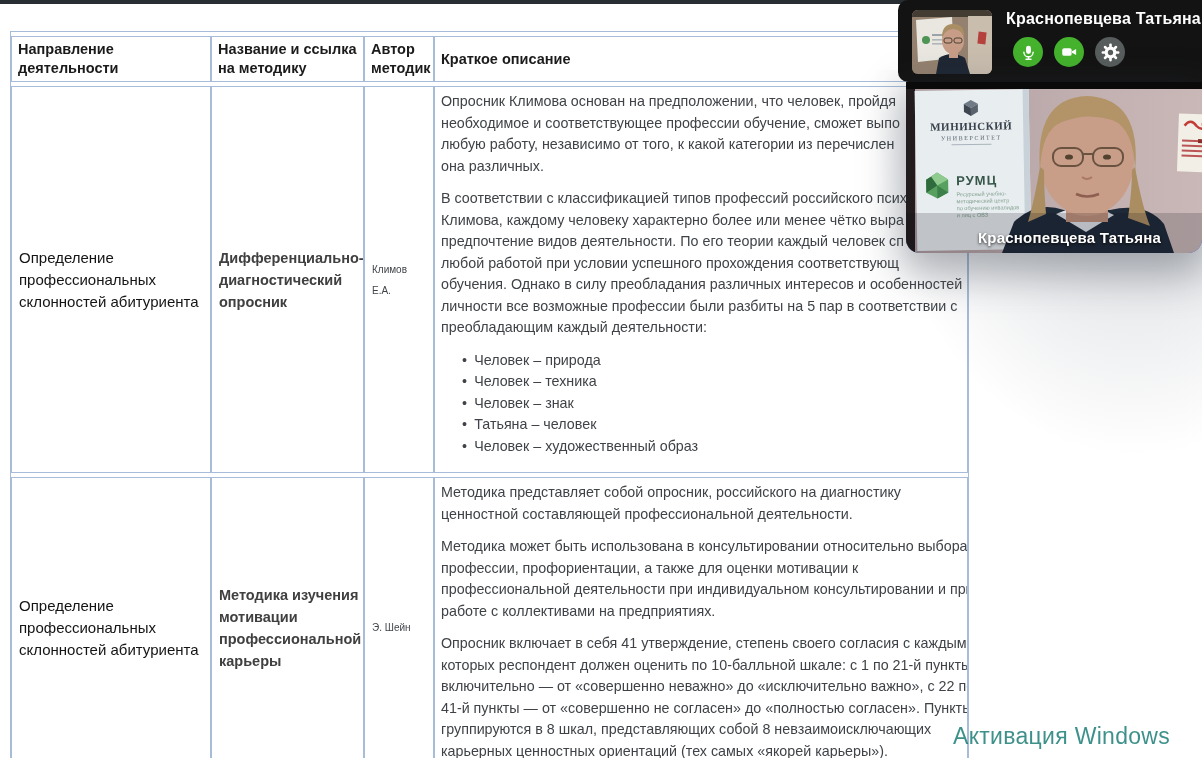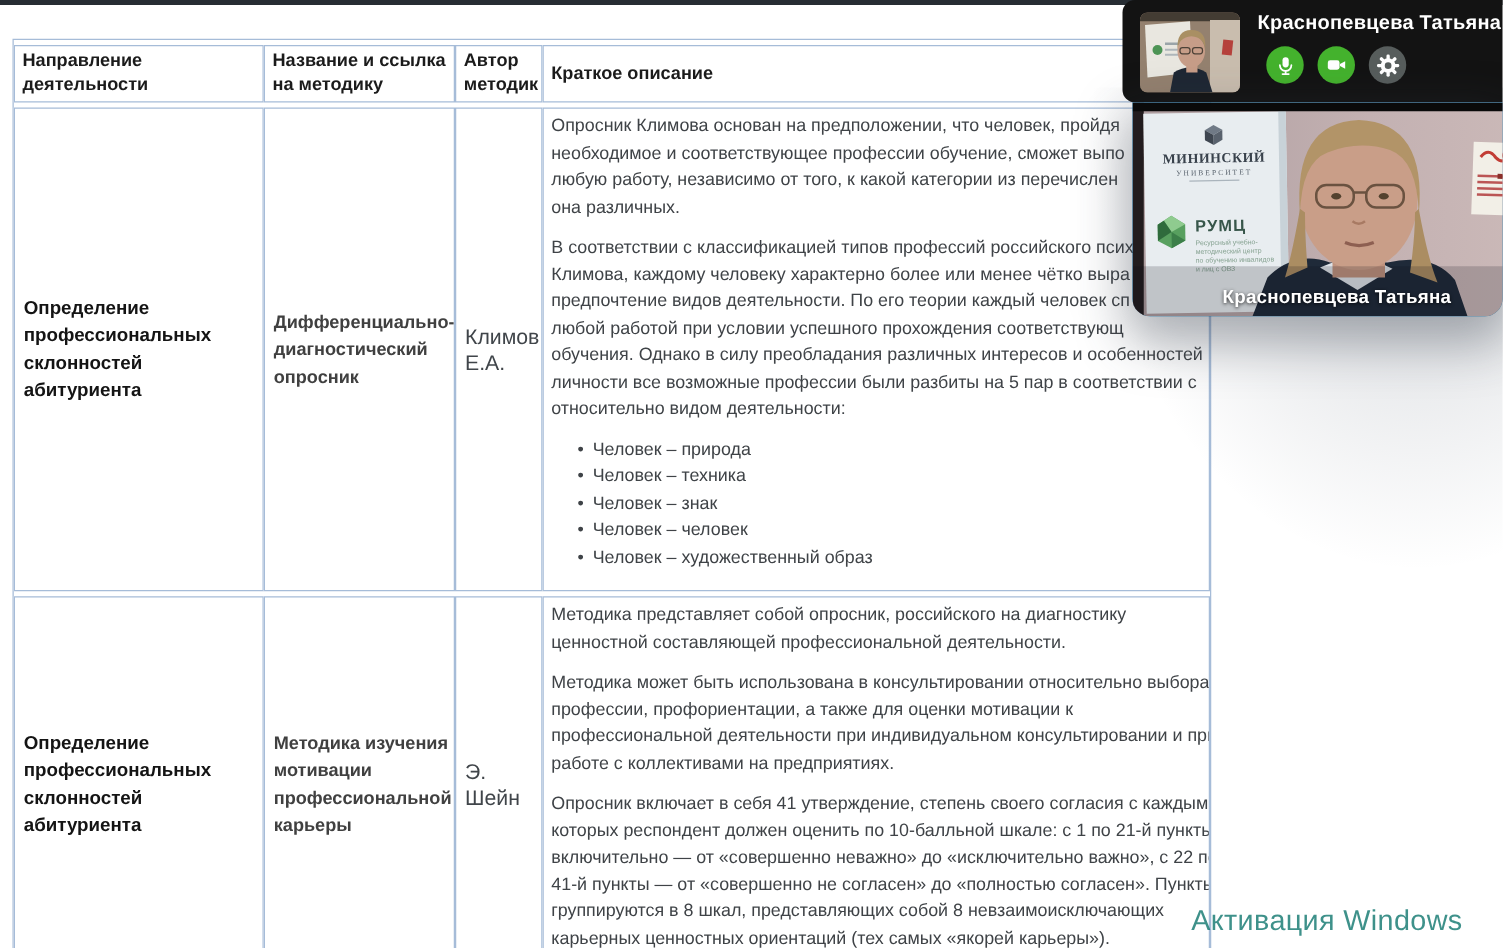--- a/index.html
+++ b/index.html
@@ -8,43 +8,43 @@
   .top-strip{position:absolute;top:0;left:0;width:100%;height:4px;background:#272d33;z-index:1;}
 
   
   .doc-table{position:absolute;left:10px;top:31px;width:957px;table-layout:fixed;
     border:1px solid #a6bcd8;border-collapse:separate;border-spacing:0 4px;background:#fff;z-index:2;}
   .doc-table th,.doc-table td{border:1px solid #a6bcd8;background:#fff;overflow:hidden;}
   .doc-table th{font-size:14.5px;font-weight:bold;color:#1b1b1b;text-align:left;
     vertical-align:middle;padding:3px 6px;line-height:19px;height:38px;}
   .doc-table td{vertical-align:middle;padding:4px 7px;}
   td.cell-desc{vertical-align:top;padding:4px 4px 4px 6px;}
-  .cell-direction{font-size:15px;font-weight:bold;color:#141414;line-height:22px;}
+  .cell-direction{font-size:15px;font-weight:normal;color:#141414;line-height:22px;}
   .cell-link a{font-size:14.5px;font-weight:bold;color:#404040;text-decoration:none;line-height:22px;display:inline-block;}
-  .cell-author{font-size:17px;color:#40454a;line-height:21px;}
+  .cell-author{font-size:10px;color:#40454a;line-height:21px;}
   .desc{font-size:14.3px;color:#3f4347;}
   .desc .para{margin:0 0 11px 0;}
   .desc .line{white-space:nowrap;line-height:21.5px;min-height:21.5px;}
   .desc .line.bullet{padding-left:21px;}
 
   
   .soft-shadow{position:absolute;top:70px;right:0;width:340px;height:400px;z-index:3;pointer-events:none;
     background:radial-gradient(ellipse at 80% 8%, rgba(95,105,120,.30), rgba(95,105,120,0) 68%);}
   .call-window{position:absolute;top:0;right:0;width:304px;z-index:5;}
   .call-header{position:relative;height:82px;background:#131313;border-radius:10px 0 0 10px;
     display:flex;align-items:center;}
   .thumb{position:absolute;left:14px;top:10px;width:80px;height:64px;border-radius:6px;overflow:hidden;background:#6d5c50;}
   .header-right{position:absolute;left:108px;top:10px;width:206px;}
   .participant-name{color:#ffffff;font-size:16px;font-weight:bold;letter-spacing:.2px;white-space:nowrap;}
   .btn-row{display:flex;gap:11px;margin-top:9px;margin-left:7px;}
   .cbtn{width:30px;height:30px;border-radius:50%;display:flex;align-items:center;justify-content:center;border:none;padding:0;cursor:pointer;}
   .cbtn.green{background:#44b22d;}
   .cbtn.gray{background:#575d5c;}
   .call-video{position:absolute;top:82px;left:8px;right:0;height:171px;overflow:hidden;
-    border-radius:0 0 14px 14px;background:#0369a1;
+    border-radius:0 0 14px 14px;background:#1d4ed8;
     box-shadow:0 16px 40px 6px rgba(50,58,72,.38);}
   .video-name{position:absolute;left:72px;bottom:7px;color:#fff;font-size:15px;font-weight:bold;
     text-shadow:0 1px 3px rgba(0,0,0,.8);letter-spacing:.2px;}
 
   
   .win-watermark{position:absolute;left:953px;top:723px;font-size:23px;color:#0f766e;opacity:.8;
     z-index:2;letter-spacing:.3px;}
 </style>
 </head>
 <body>
@@ -79,27 +79,27 @@
               <div class="line">любую работу, независимо от того, к какой категории из перечислен</div>
               <div class="line">она различных.</div>
             </div>
             <div class="para">
               <div class="line">В соответствии с классификацией типов профессий российского псих</div>
               <div class="line">Климова, каждому человеку характерно более или менее чётко выра</div>
               <div class="line">предпочтение видов деятельности. По его теории каждый человек сп</div>
               <div class="line">любой работой при условии успешного прохождения соответствующ</div>
               <div class="line">обучения. Однако в силу преобладания различных интересов и особенностей</div>
               <div class="line">личности все возможные профессии были разбиты на 5 пар в соответствии с</div>
-              <div class="line">относительно видом деятельности:</div>
+              <div class="line">преобладающим каждый деятельности:</div>
             </div>
             <div class="para">
               <div class="line bullet">• Человек – природа</div>
               <div class="line bullet">• Человек – техника</div>
               <div class="line bullet">• Человек – знак</div>
-              <div class="line bullet">• Человек – человек</div>
+              <div class="line bullet">• Татьяна – человек</div>
               <div class="line bullet">• Человек – художественный образ</div>
             </div>
           </div>
     </td>
   </tr>
   <tr style="height:286px;">
     <td class="cell-direction">Определение профессиональных склонностей абитуриента</td>
     <td class="cell-link">
       <a href="#">Методика изучения мотивации профессиональной карьеры</a>
     </td>

